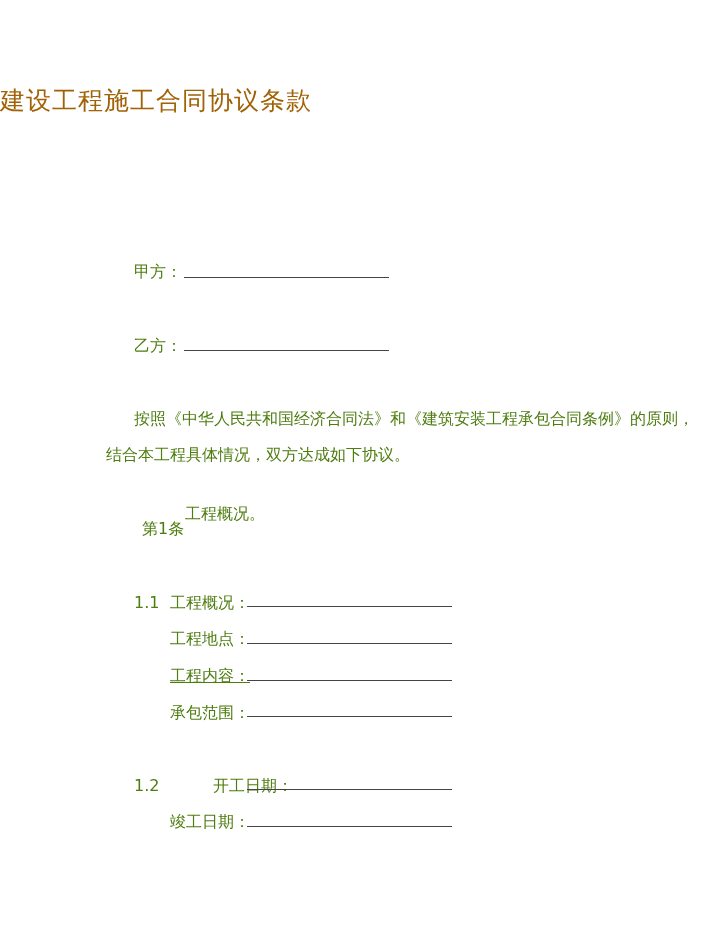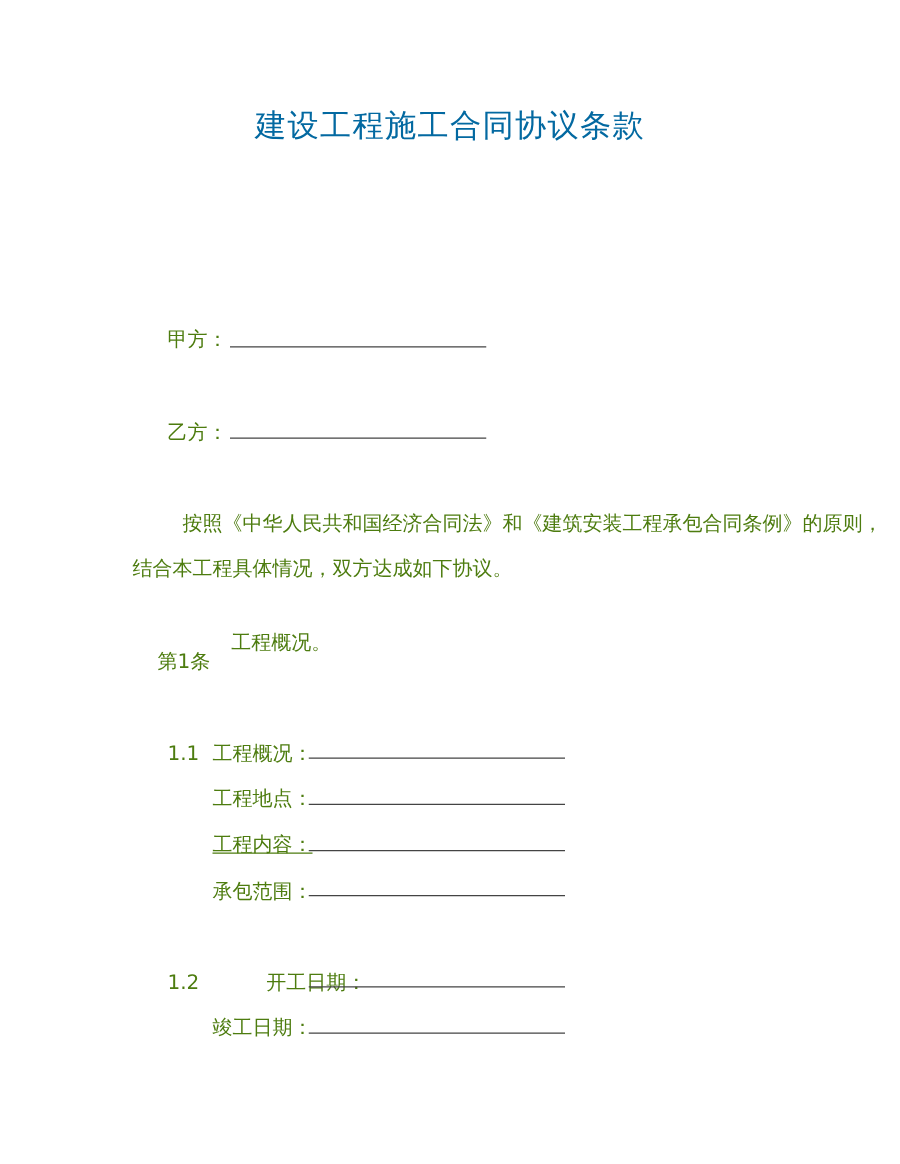--- a/index.html
+++ b/index.html
@@ -2,43 +2,43 @@
 <html><head>
   <meta charset="utf-8">
   <style>
     html, body { margin: 0; padding: 0; }
     body {
       width: 720px; height: 931px; background: #ffffff; position: relative; overflow: hidden;
       font-family: "DejaVu Sans", "Liberation Sans", sans-serif; color: #111;
     }
     .abs { position: absolute; white-space: nowrap; }
     .title {
-      left: 0; width: 720px; top: 84px; text-align: center;
+      left: 0; width: 720px; top: 84px; text-align: left;
       font-family: "DejaVu Serif", "Liberation Serif", serif;
-      font-size: 25px; letter-spacing: 1px; color: #0369a1;
+      font-size: 25px; letter-spacing: 1px; color: #a16207;
     }
     .txt { font-size: 16px; color: #4d7c0f; }
     .line { position: absolute; height: 0; border-top: 1.5px solid #444; }
   </style>
 </head>
 <body>
 
 <div>
   <div class="abs title">建设工程施工合同协议条款</div>
 
   <div class="abs txt" style="left:134px; top:262px;">甲方：</div>
   <div class="line" style="left:184px; top:277px; width:205px;"></div>
 
   <div class="abs txt" style="left:134px; top:336px;">乙方：</div>
   <div class="line" style="left:184px; top:350px; width:205px;"></div>
 
-  <div class="abs txt" style="left:134px; top:409px;margin-left:12px;">按照《中华人民共和国经济合同法》和《建筑安装工程承包合同条例》的原则，</div>
+  <div class="abs txt" style="left:134px; top:409px;">按照《中华人民共和国经济合同法》和《建筑安装工程承包合同条例》的原则，</div>
   <div class="abs txt" style="left:106px; top:445px;">结合本工程具体情况，双方达成如下协议。</div>
 
-  <div class="abs txt" style="left:126px; top:519px;">第1条</div>
+  <div class="abs txt" style="left:142px; top:519px;">第1条</div>
   <div class="abs txt" style="left:185px; top:504px;">工程概况。</div>
 
   <div class="abs txt" style="left:134px; top:593px;">1.1</div>
 
   <div class="abs txt" style="left:170px; top:593px;">工程概况：</div>
   <div class="line" style="left:247px; top:606px; width:205px;"></div>
 
   <div class="abs txt" style="left:170px; top:629px;">工程地点：</div>
   <div class="line" style="left:247px; top:643px; width:205px;"></div>
 

